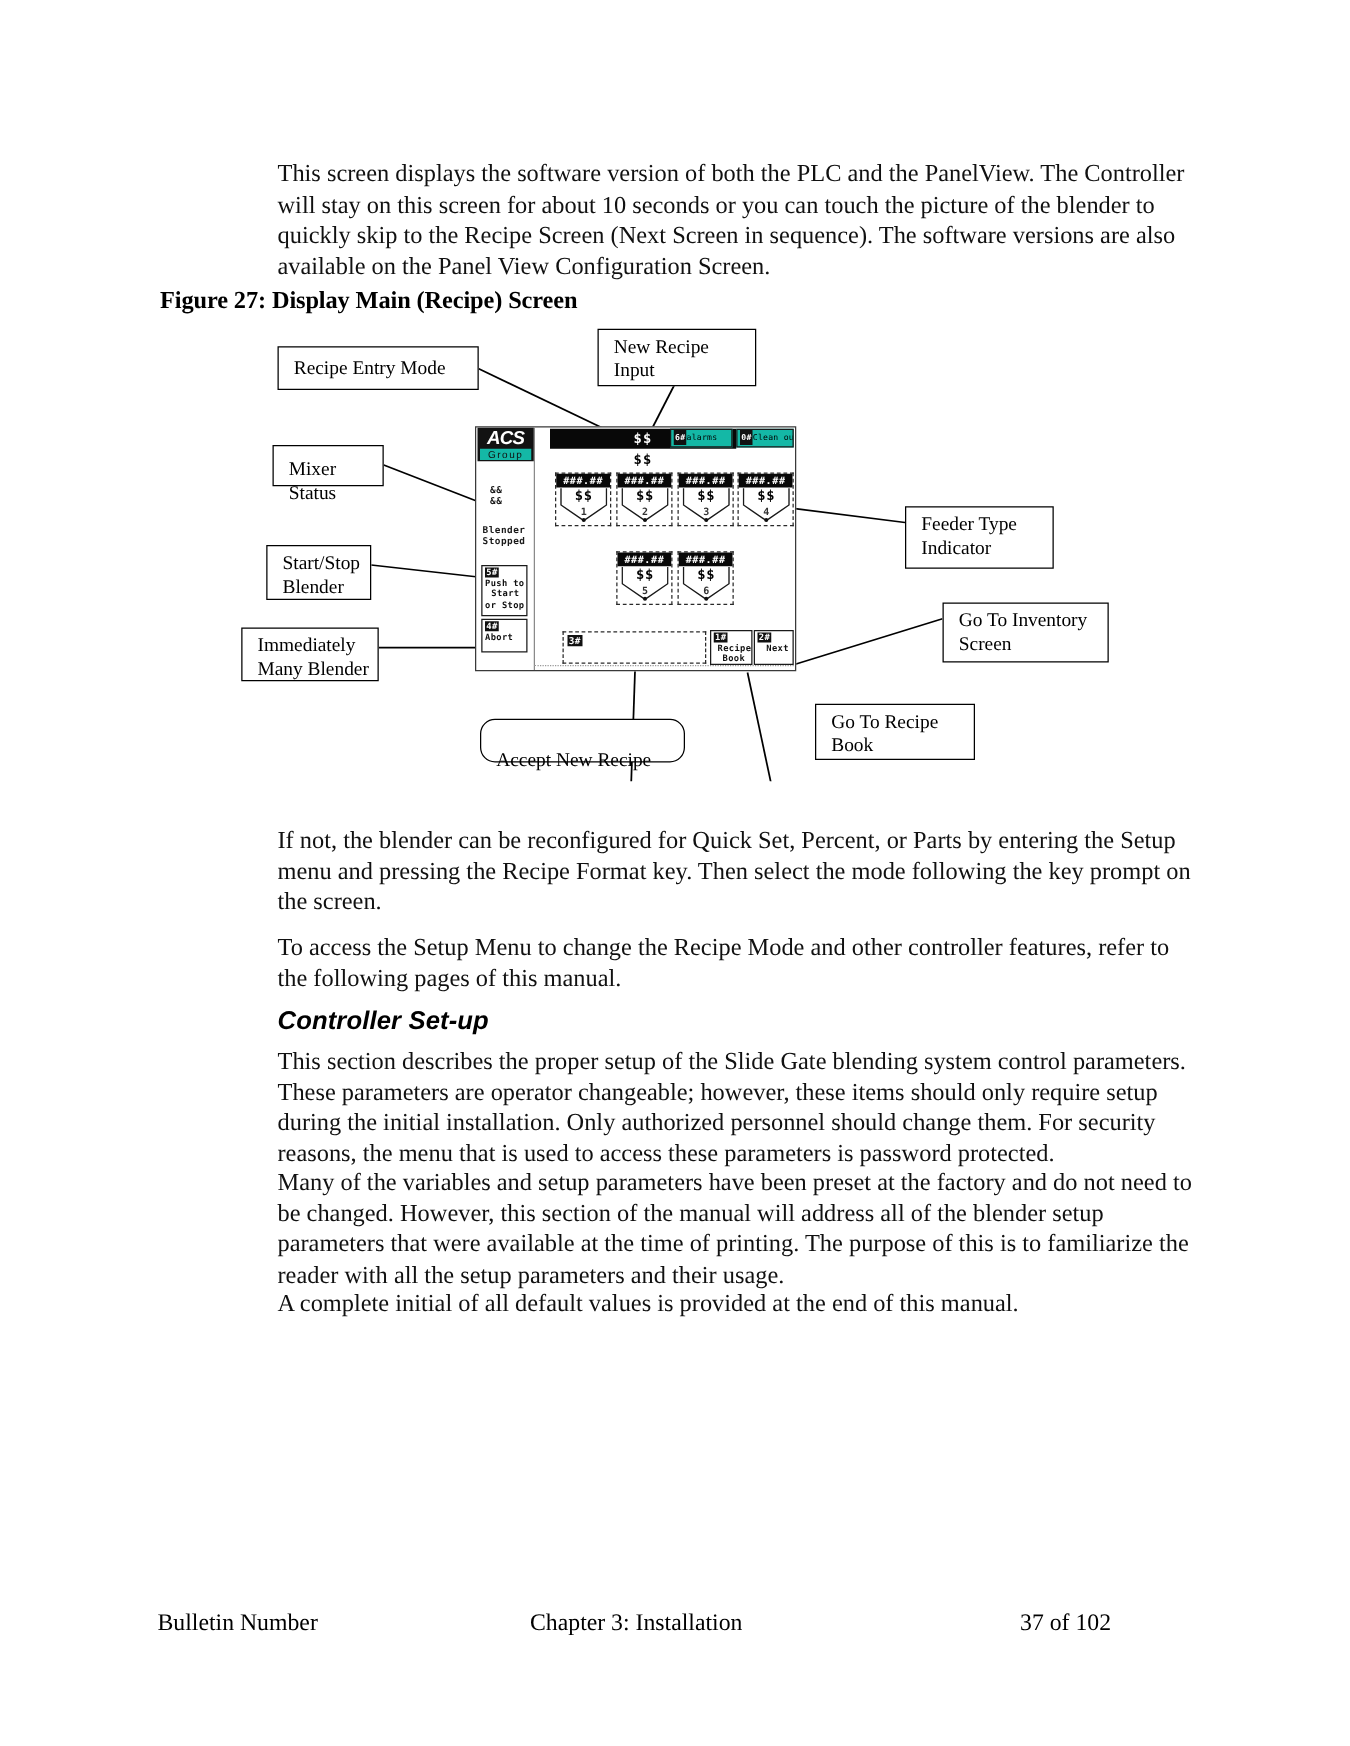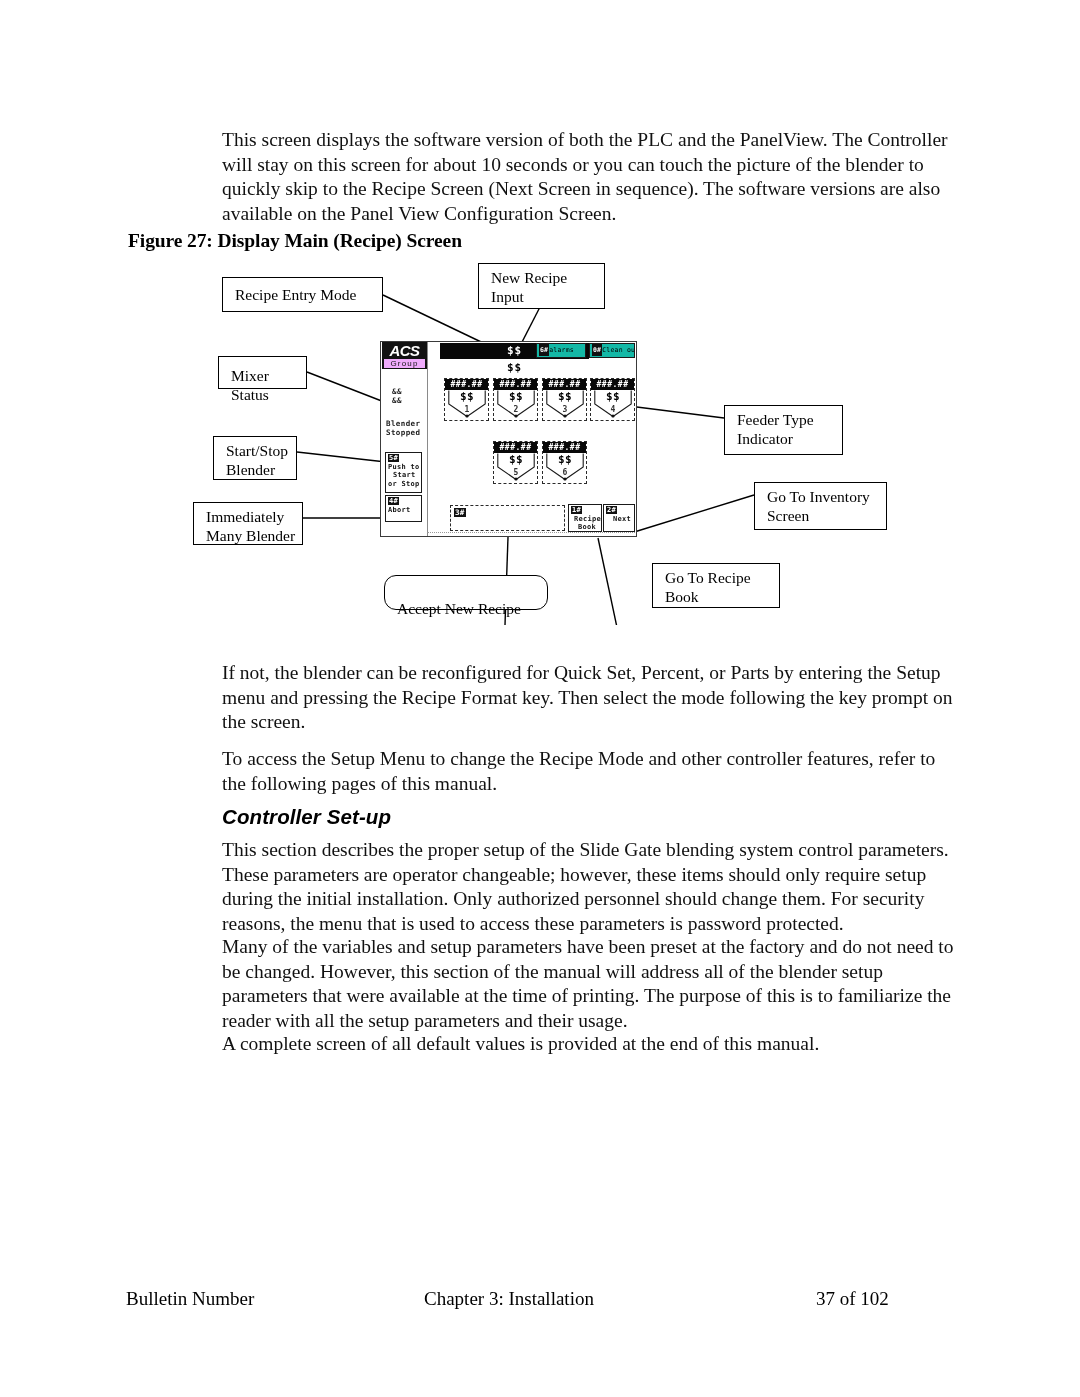--- a/index.html
+++ b/index.html
@@ -117,21 +117,21 @@
     font-style: italic;
     line-height: 15px;
     letter-spacing: -0.6px;
     margin-top: 1px;
   }
   .pv-logo .l2 {
     display:block;
     font-size: 8px;
     line-height: 9px;
     letter-spacing: 1.2px;
-    background:#f0abfc;
+    background:#14b8a6;
     color:#111;
     margin: 1px 2px 0 2px;
   }
 
   
   .pv-banner {
     position: absolute;
     left: 59px; top: 1px;
     width: 149px; height: 16px;
     background: #080808;
@@ -512,21 +512,21 @@
   <div class="para" style="left:222px; top:661px; width:740px;">If not, the blender can be reconfigured for Quick Set, Percent, or Parts by entering the Setup menu and pressing the Recipe Format key. Then select the mode following the key prompt on the screen.</div>
 
   <div class="para" style="left:222px; top:747px; width:740px;">To access the Setup Menu to change the Recipe Mode and other controller features, refer to the following pages of this manual.</div>
 
   <div class="section-head" style="left:222px; top:805px; width:400px;">Controller Set-up</div>
 
   <div class="para" style="left:222px; top:838px; width:742px;">This section describes the proper setup of the Slide Gate blending system control parameters. These parameters are operator changeable; however, these items should only require setup during the initial installation. Only authorized personnel should change them. For security reasons, the menu that is used to access these parameters is password protected.</div>
 
   <div class="para" style="left:222px; top:935px; width:742px;">Many of the variables and setup parameters have been preset at the factory and do not need to be changed. However, this section of the manual will address all of the blender setup parameters that were available at the time of printing. The purpose of this is to familiarize the reader with all the setup parameters and their usage.</div>
 
-  <div class="para" style="left:222px; top:1032px; width:742px;">A complete screen of all default values is provided at the end of this manual.</div>
+  <div class="para" style="left:222px; top:1032px; width:742px;">A complete initial of all default values is provided at the end of this manual.</div>
 
   <div class="footer">
     <span class="f-left">Bulletin Number</span>
     <span class="f-center">Chapter 3: Installation</span>
     <span class="f-right">37 of 102</span>
   </div>
 
 </div>
 
 </body></html>

